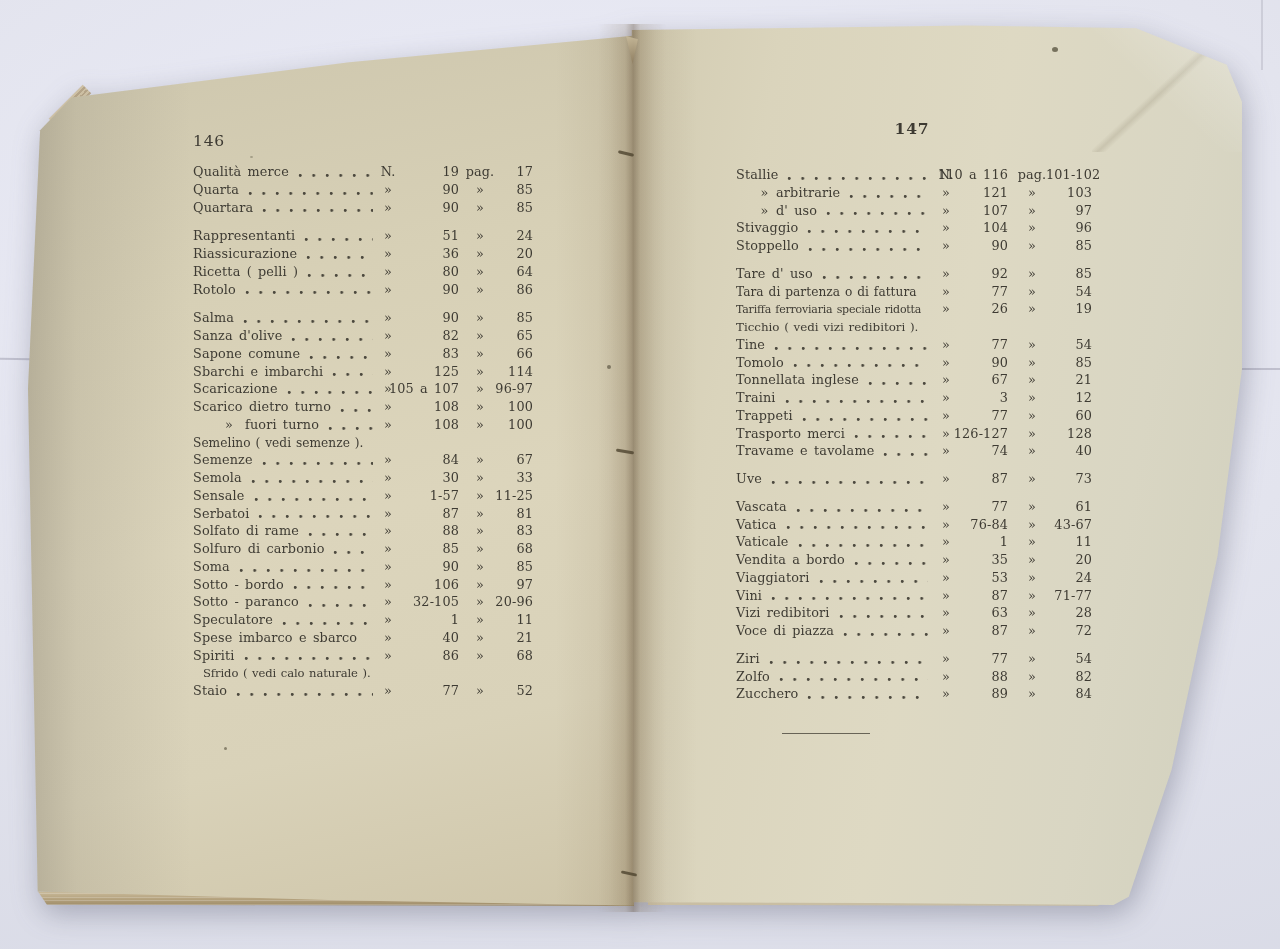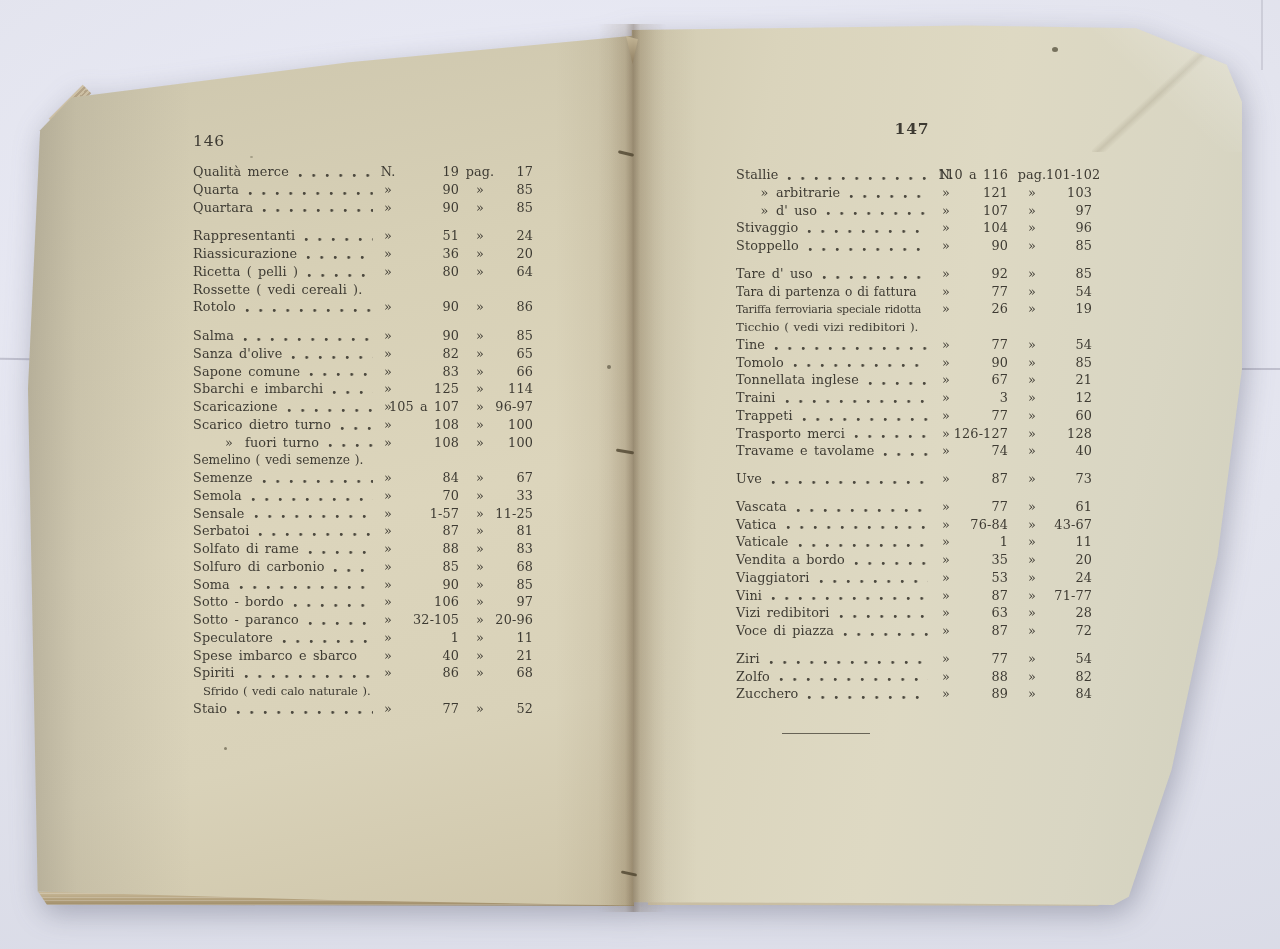--- a/index.html
+++ b/index.html
@@ -112,34 +112,33 @@
         <div id="rows-left">
             <div class="section">
               <div class="row"><span class="lab-group"><span class="label">Qualità merce</span></span><span class="leader" style="left: 105px;"></span><span class="cell num">19</span><span class="cell c1">N.</span><span class="cell c2">pag.</span><span class="cell pg">17</span></div>
               <div class="row"><span class="lab-group"><span class="label">Quarta</span></span><span class="leader" style="left: 55px;"></span><span class="cell num">90</span><span class="cell c1">»</span><span class="cell c2">»</span><span class="cell pg">85</span></div>
               <div class="row"><span class="lab-group"><span class="label">Quartara</span></span><span class="leader" style="left: 69px;"></span><span class="cell num">90</span><span class="cell c1">»</span><span class="cell c2">»</span><span class="cell pg">85</span></div>
             </div>
             <div class="section">
               <div class="row"><span class="lab-group"><span class="label">Rappresentanti</span></span><span class="leader" style="left: 111px;"></span><span class="cell num">51</span><span class="cell c1">»</span><span class="cell c2">»</span><span class="cell pg">24</span></div>
               <div class="row"><span class="lab-group"><span class="label">Riassicurazione</span></span><span class="leader" style="left: 113px;"></span><span class="cell num">36</span><span class="cell c1">»</span><span class="cell c2">»</span><span class="cell pg">20</span></div>
               <div class="row"><span class="lab-group"><span class="label">Ricetta ( pelli )</span></span><span class="leader" style="left: 114px;"></span><span class="cell num">80</span><span class="cell c1">»</span><span class="cell c2">»</span><span class="cell pg">64</span></div>
-              <div class="row ref"><span class="lab-group"><span class="label">Rossette ( vedi cereali ).</span></span></div>
               <div class="row"><span class="lab-group"><span class="label">Rotolo</span></span><span class="leader" style="left: 52px;"></span><span class="cell num">90</span><span class="cell c1">»</span><span class="cell c2">»</span><span class="cell pg">86</span></div>
             </div>
             <div class="section">
               <div class="row"><span class="lab-group"><span class="label">Salma</span></span><span class="leader" style="left: 50px;"></span><span class="cell num">90</span><span class="cell c1">»</span><span class="cell c2">»</span><span class="cell pg">85</span></div>
               <div class="row"><span class="lab-group"><span class="label">Sanza d'olive</span></span><span class="leader" style="left: 98px;"></span><span class="cell num">82</span><span class="cell c1">»</span><span class="cell c2">»</span><span class="cell pg">65</span></div>
               <div class="row"><span class="lab-group"><span class="label">Sapone comune</span></span><span class="leader" style="left: 116px;"></span><span class="cell num">83</span><span class="cell c1">»</span><span class="cell c2">»</span><span class="cell pg">66</span></div>
               <div class="row"><span class="lab-group"><span class="label">Sbarchi e imbarchi</span></span><span class="leader" style="left: 139px;"></span><span class="cell num">125</span><span class="cell c1">»</span><span class="cell c2">»</span><span class="cell pg">114</span></div>
               <div class="row"><span class="lab-group"><span class="label">Scaricazione</span></span><span class="leader" style="left: 94px;"></span><span class="cell num">105 a 107</span><span class="cell c1">»</span><span class="cell c2">»</span><span class="cell pg">96-97</span></div>
               <div class="row"><span class="lab-group"><span class="label">Scarico dietro turno</span></span><span class="leader" style="left: 147px;"></span><span class="cell num">108</span><span class="cell c1">»</span><span class="cell c2">»</span><span class="cell pg">100</span></div>
               <div class="row"><span class="lab-group"><span class="prefix">»</span><span class="label">fuori turno</span></span><span class="leader" style="left: 135px;"></span><span class="cell num">108</span><span class="cell c1">»</span><span class="cell c2">»</span><span class="cell pg">100</span></div>
               <div class="row ref"><span class="lab-group"><span class="label" style="font-size: 12.2px; letter-spacing: 0.03px; word-spacing: 1px;">Semelino ( vedi semenze ).</span></span></div>
               <div class="row"><span class="lab-group"><span class="label">Semenze</span></span><span class="leader" style="left: 69px;"></span><span class="cell num">84</span><span class="cell c1">»</span><span class="cell c2">»</span><span class="cell pg">67</span></div>
-              <div class="row"><span class="lab-group"><span class="label">Semola</span></span><span class="leader" style="left: 58px;"></span><span class="cell num">70</span><span class="cell c1">»</span><span class="cell c2">»</span><span class="cell pg">33</span></div>
+              <div class="row"><span class="lab-group"><span class="label">Semola</span></span><span class="leader" style="left: 58px;"></span><span class="cell num">30</span><span class="cell c1">»</span><span class="cell c2">»</span><span class="cell pg">33</span></div>
               <div class="row"><span class="lab-group"><span class="label">Sensale</span></span><span class="leader" style="left: 61px;"></span><span class="cell num">1-57</span><span class="cell c1">»</span><span class="cell c2">»</span><span class="cell pg">11-25</span></div>
               <div class="row"><span class="lab-group"><span class="label">Serbatoi</span></span><span class="leader" style="left: 65px;"></span><span class="cell num">87</span><span class="cell c1">»</span><span class="cell c2">»</span><span class="cell pg">81</span></div>
               <div class="row"><span class="lab-group"><span class="label">Solfato di rame</span></span><span class="leader" style="left: 115px;"></span><span class="cell num">88</span><span class="cell c1">»</span><span class="cell c2">»</span><span class="cell pg">83</span></div>
               <div class="row"><span class="lab-group"><span class="label">Solfuro di carbonio</span></span><span class="leader" style="left: 140px;"></span><span class="cell num">85</span><span class="cell c1">»</span><span class="cell c2">»</span><span class="cell pg">68</span></div>
               <div class="row"><span class="lab-group"><span class="label">Soma</span></span><span class="leader" style="left: 46px;"></span><span class="cell num">90</span><span class="cell c1">»</span><span class="cell c2">»</span><span class="cell pg">85</span></div>
               <div class="row"><span class="lab-group"><span class="label">Sotto - bordo</span></span><span class="leader" style="left: 100px;"></span><span class="cell num">106</span><span class="cell c1">»</span><span class="cell c2">»</span><span class="cell pg">97</span></div>
               <div class="row"><span class="lab-group"><span class="label">Sotto - paranco</span></span><span class="leader" style="left: 115px;"></span><span class="cell num">32-105</span><span class="cell c1">»</span><span class="cell c2">»</span><span class="cell pg">20-96</span></div>
               <div class="row"><span class="lab-group"><span class="label">Speculatore</span></span><span class="leader" style="left: 89px;"></span><span class="cell num">1</span><span class="cell c1">»</span><span class="cell c2">»</span><span class="cell pg">11</span></div>
               <div class="row"><span class="lab-group"><span class="label">Spese imbarco e sbarco</span></span><span class="cell num">40</span><span class="cell c1">»</span><span class="cell c2">»</span><span class="cell pg">21</span></div>
               <div class="row"><span class="lab-group"><span class="label">Spiriti</span></span><span class="leader" style="left: 51px;"></span><span class="cell num">86</span><span class="cell c1">»</span><span class="cell c2">»</span><span class="cell pg">68</span></div>

